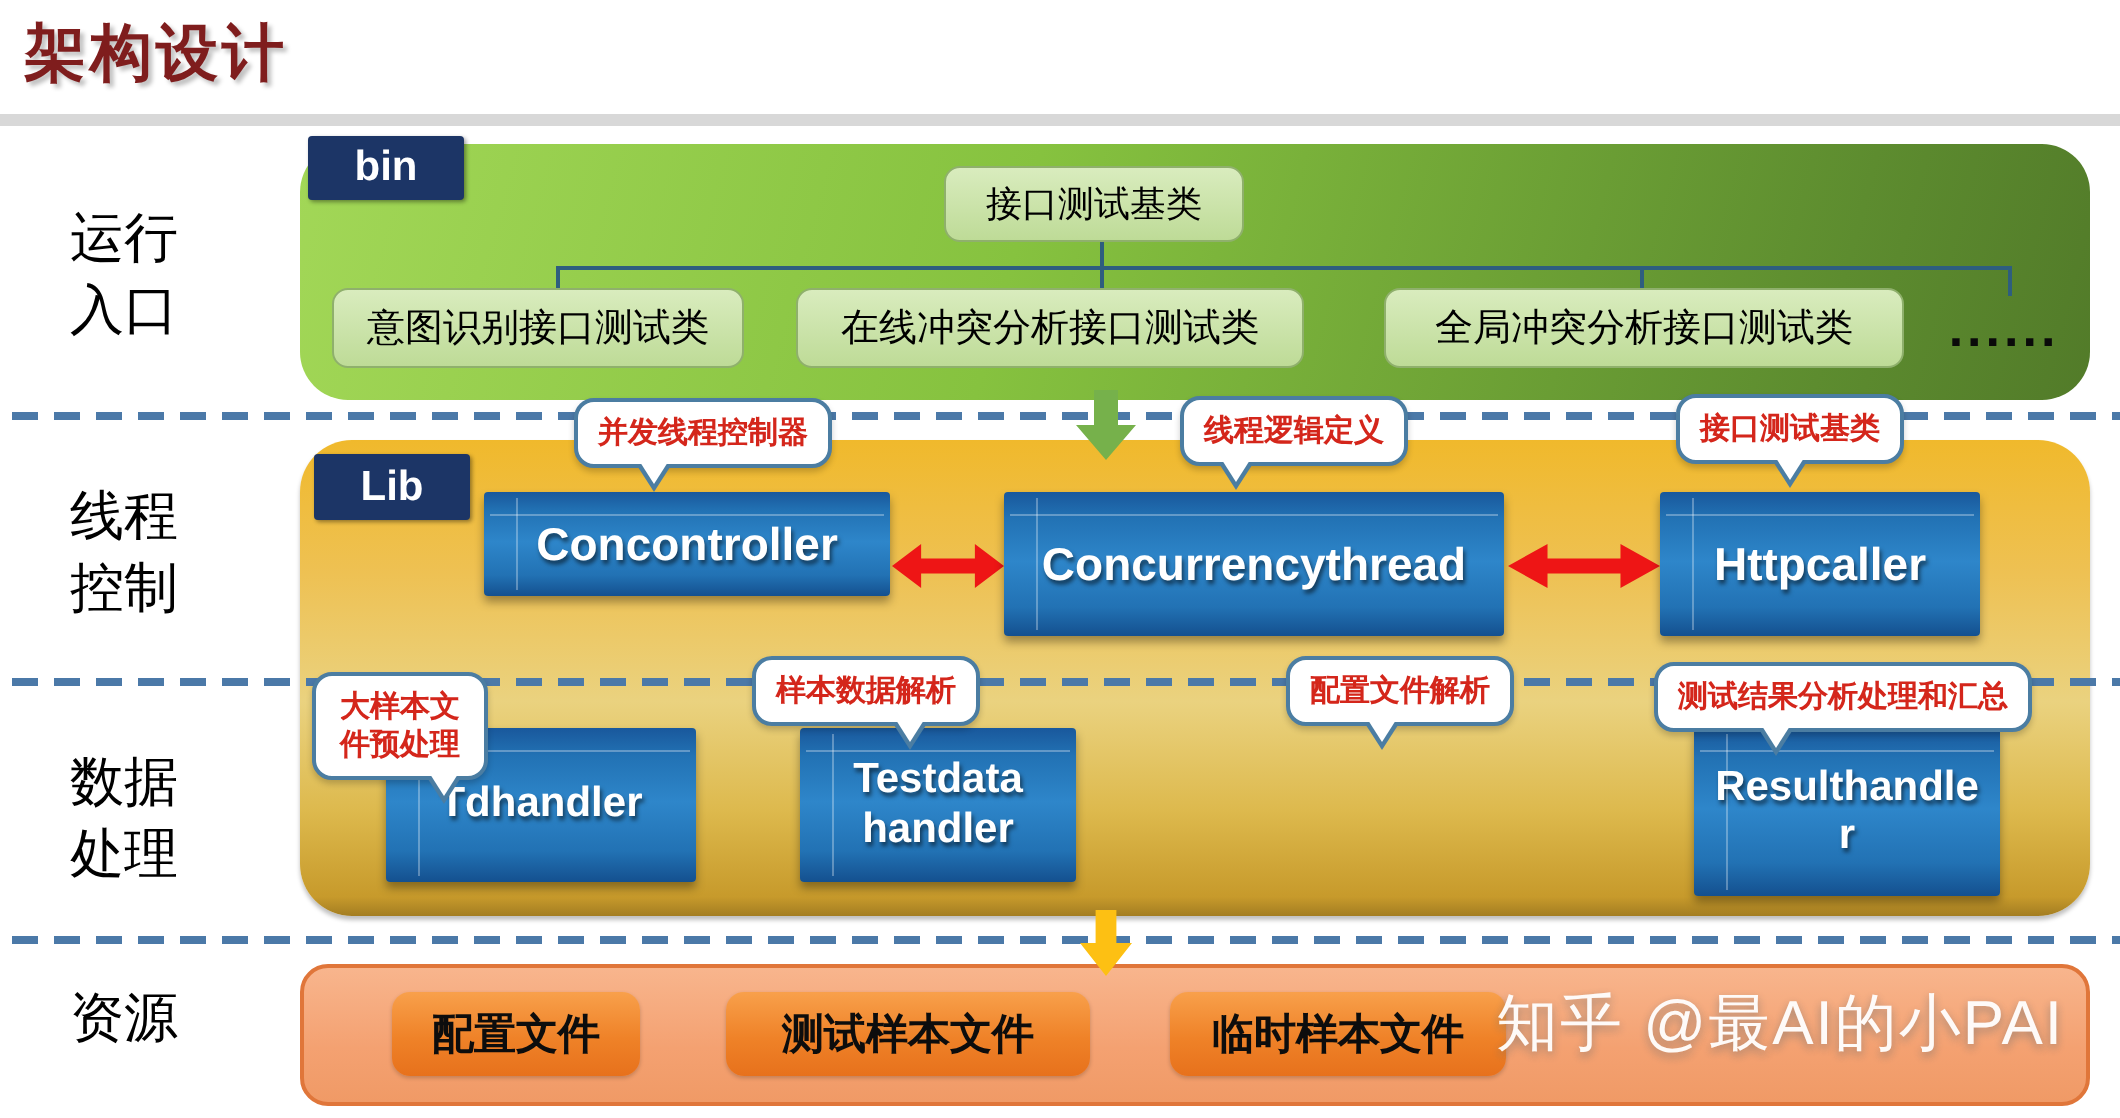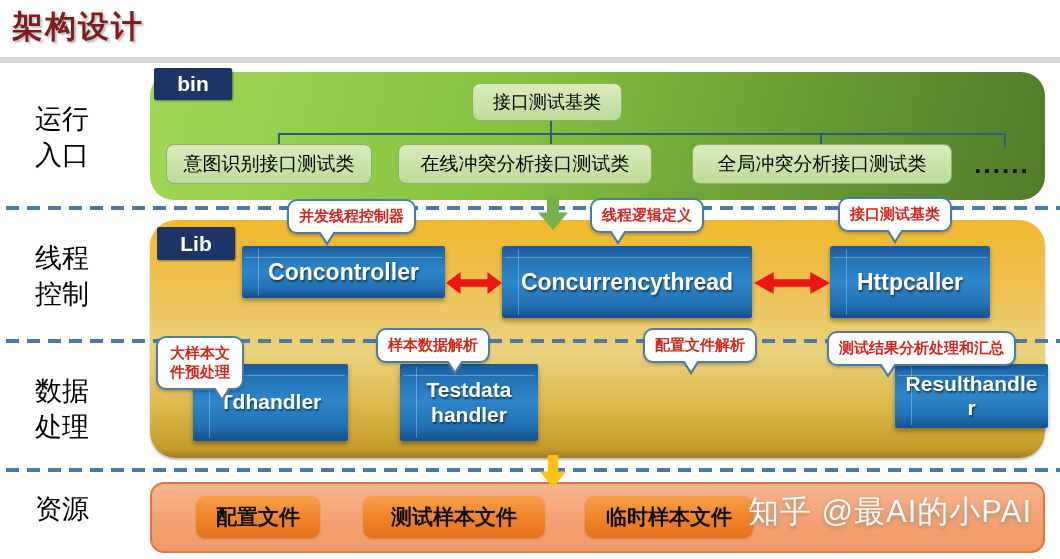--- a/index.html
+++ b/index.html
@@ -76,22 +76,22 @@
   .module::before{content:"";position:absolute;left:16px;top:3px;bottom:3px;width:1px;
     background:rgba(255,255,255,.3);}
   .module::after{content:"";position:absolute;top:11px;left:3px;right:3px;height:1px;
     background:rgba(255,255,255,.3);}
   .m11{left:242px;top:246px;width:203px;height:52px;font-size:23px;}
   .m12{left:502px;top:246px;width:250px;height:72px;font-size:23px;}
   .m13{left:830px;top:246px;width:160px;height:72px;font-size:23px;}
   .m21{left:193px;top:364px;width:155px;height:77px;font-size:21px;}
   .m22{left:400px;top:364px;width:138px;height:77px;font-size:21px;padding:0 14px;box-sizing:border-box;}
   .m23{left:608px;top:364px;width:184px;height:77px;font-size:21px;}
-  .m24{left:847px;top:364px;width:153px;height:64px;font-size:21px;word-break:break-all;
-       padding:0 10px;box-sizing:border-box;margin-left:48px;}
+  .m24{left:847px;top:364px;width:153px;height:84px;font-size:21px;word-break:break-all;
+       padding:0 10px;box-sizing:border-box;}
 
   
   .callout{position:absolute;background:#fff;border:2px solid #4b7da2;border-radius:10px;
     color:#d4261b;font-weight:bold;font-size:15px;padding:6px 10px;white-space:nowrap;z-index:5;
     box-shadow:0 2px 3px rgba(0,0,0,.2);}
   .callout::before{content:"";position:absolute;bottom:-14px;left:var(--tx,50%);
     transform:translateX(-50%);border:9px solid transparent;border-bottom:0;
     border-top:14px solid #4b7da2;}
   .callout::after{content:"";position:absolute;bottom:-10px;left:var(--tx,50%);
     transform:translateX(-50%);border:7px solid transparent;border-bottom:0;

